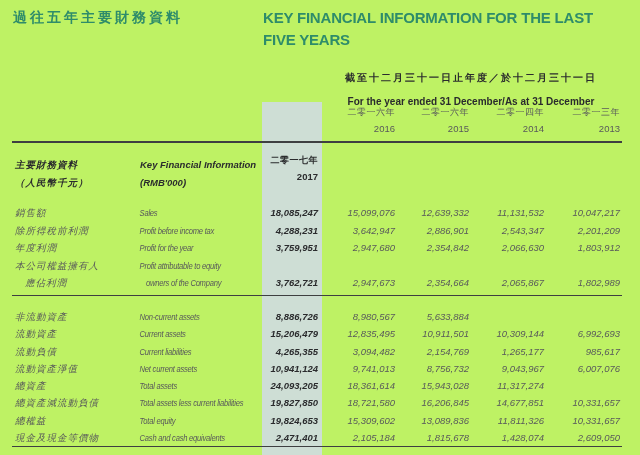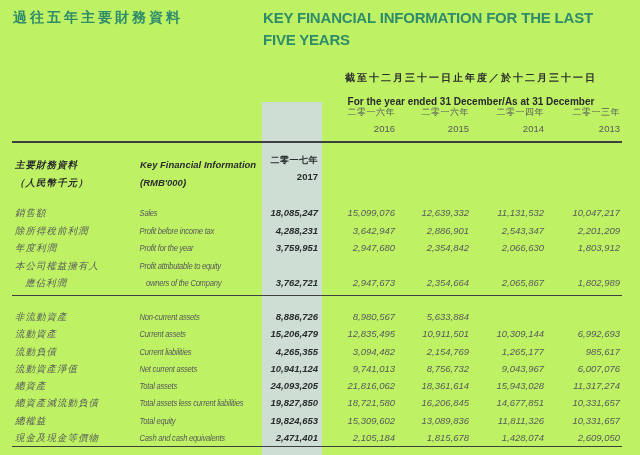--- a/index.html
+++ b/index.html
@@ -235,21 +235,20 @@
         <div class="c-val cur">10,941,124</div>
         <div class="c-val">9,741,013</div>
         <div class="c-val">8,756,732</div>
         <div class="c-val">9,043,967</div>
         <div class="c-val">6,007,076</div>
       </div>
       <div class="row">
         <div class="c-zh">總資產</div>
         <div class="c-en">Total assets</div>
         <div class="c-val cur">24,093,205</div>
-        <div class="c-val">21,816,062</div>
         <div class="c-val">18,361,614</div>
         <div class="c-val">15,943,028</div>
         <div class="c-val">11,317,274</div>
       </div>
       <div class="row">
         <div class="c-zh">總資產減流動負債</div>
         <div class="c-en">Total assets less current liabilities</div>
         <div class="c-val cur">19,827,850</div>
         <div class="c-val">18,721,580</div>
         <div class="c-val">16,206,845</div>

